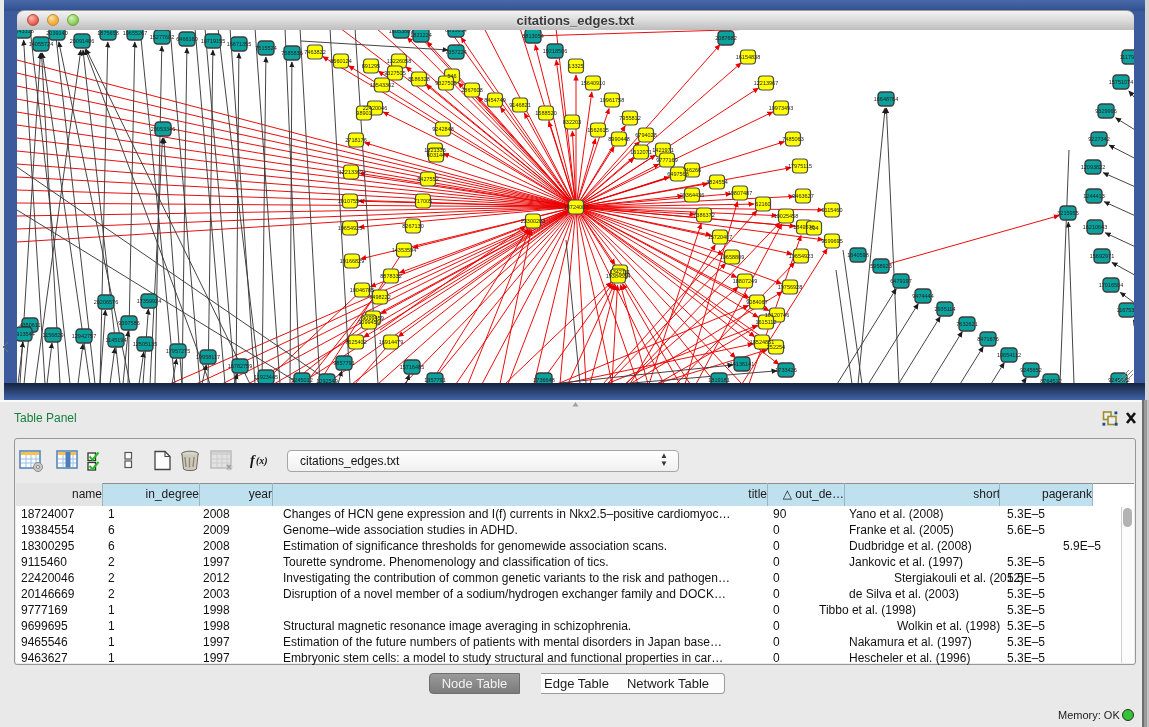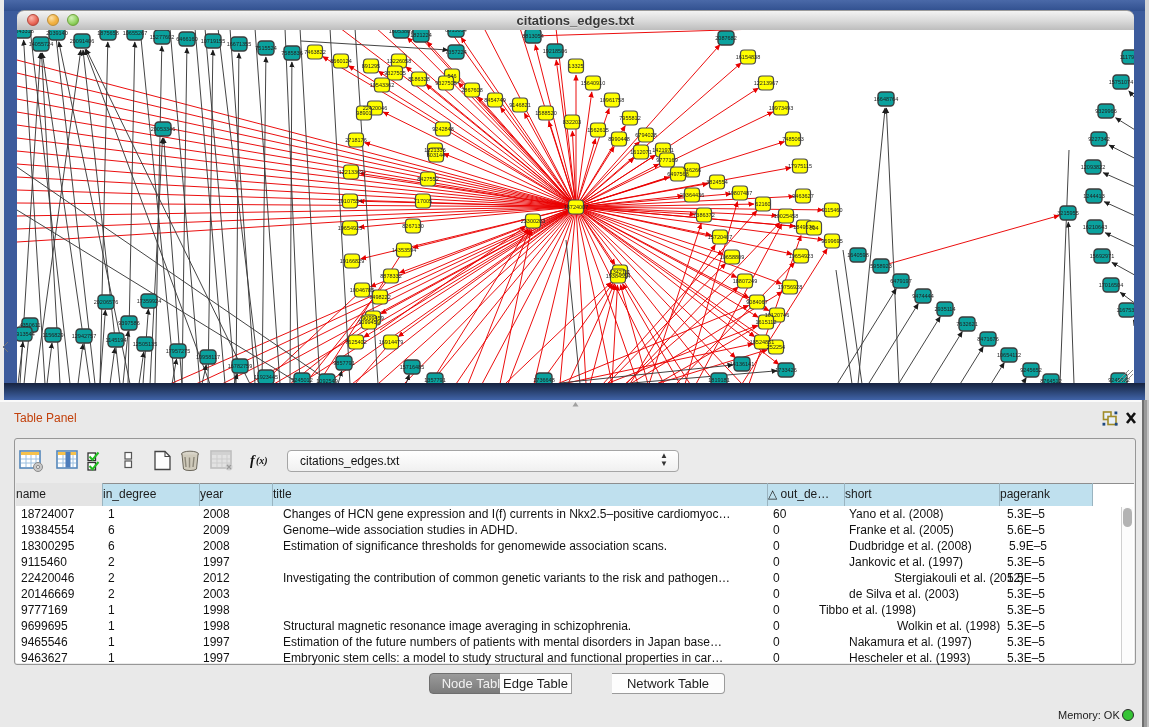--- a/index.html
+++ b/index.html
@@ -20,45 +20,45 @@
 font-weight:bold;color:#3a3a3a;text-shadow:0 1px 0 rgba(255,255,255,.6)}
 .tl{width:12px;height:12px;border-radius:50%;top:14px}
 #canvas{left:17px;top:30px;width:1117px;height:353px;background:#fff;overflow:hidden}
 
 #rs1{left:1145px;top:0;width:4px;height:400px;background:#d6d6d6;z-index:6}
 #rs2{left:1141px;top:400px;width:8px;height:327px;z-index:6;
 background:linear-gradient(90deg,#ebebeb 0 1px,#6f6f6f 1px 3px,#9a9a9a 3px 6px,#c4c4c4 6px)}
 
 #tp{left:0;top:400px;width:1149px;height:327px;background:#e9e9e9}
 #tphl{left:0;top:400px;width:1149px;height:2px;background:#fafafa}
-#tptitle{left:14px;top:411px;font-size:12px;color:#c2410c}
+#tptitle{left:14px;top:411px;font-size:12px;color:#15803d}
 #panel{left:14px;top:438px;width:1122px;height:227px;border:1px solid #979797;
 border-radius:3px;background:#ebebeb}
 #combo{left:287px;top:450px;width:392px;height:22px;border:1px solid #a5a5a5;
 border-radius:4px;background:linear-gradient(#ffffff,#f0f0f0);}
 #combot{left:300px;top:454px;font-size:12px;color:#111}
 #comboarr{left:660px;top:452px;font-size:8px;color:#333;line-height:8px;text-align:center}
 
 #thead{left:16px;top:483px;width:1076px;height:23px;background:#bfe0ee;
 border-top:1px solid #8e8e8e}
 #tbodybg{left:16px;top:483px;width:1118px;height:180px;background:#fff;
 border-top:1px solid #8e8e8e}
-.th{position:absolute;top:487px;font-size:12px;color:#1c1c1c;text-align:left}
+.th{position:absolute;top:487px;font-size:12px;color:#1c1c1c;text-align:right}
 .thline{position:absolute;top:483px;width:1px;height:23px;background:#9ab4c0}
 .trow{position:absolute;left:0;width:1130px;height:16px;font-size:12px;color:#111}
 .trow span{position:absolute;white-space:nowrap;top:1px}
 #vscroll{left:1121px;top:507px;width:12px;height:156px;background:#fcfcfc;
 border-left:1px solid #d0d0d0}
 #vthumb{left:1123px;top:508px;width:9px;height:19px;background:#b3b3b3;border-radius:5px}
 
 .tab{position:absolute;top:673px;height:21px;font-size:13px;line-height:20px;
 text-align:center;border:1px solid #9b9b9b;color:#1c1c1c;background:#fdfdfd}
 #tab1{left:429px;width:91px;border-radius:4px 0 0 4px;
 background:linear-gradient(#9a9a9a,#7b7b7b);color:#f2f2f2;border-color:#6e6e6e}
-#tab2{left:500px;width:72px;border-left:none}
+#tab2{left:541px;width:72px;border-left:none}
 #tab3{left:612px;width:113px;border-left:none;border-radius:0 4px 4px 0}
 #mem{left:1058px;top:709px;font-size:11px;color:#1c1c1c}
 #memdot{left:1122px;top:709px;width:12px;height:12px;border-radius:50%;
 background:#35c435;border:1.5px solid #2c2c2c}
 </style></head><body>
 <div id="page">
 <div class="abs" id="desk"></div>
 <div class="abs" id="desktop-top"></div>
 <div class="abs" id="deskband"></div>
 <div class="abs" id="titlebar"></div>
@@ -669,63 +669,65 @@
 <div class="thline" style="left:272px"></div>
 <div class="thline" style="left:767px"></div>
 <div class="thline" style="left:844px"></div>
 <div class="thline" style="left:999px"></div>
 <div class="thline" style="left:1092px"></div>
 <div class="trow" style="top:506px">
       <span style="left:21px">18724007</span>
       <span style="left:108px">1</span>
       <span style="left:203px">2008</span>
       <span style="left:283px">Changes of HCN gene expression and I(f) currents in Nkx2.5–positive cardiomyoc…</span>
-      <span style="left:773px">60</span>
+      <span style="left:773px">90</span>
       <span style="left:849px">Yano et al. (2008)</span>
       <span style="left:1007px">5.3E–5</span>
     </div>
     <div class="trow" style="top:522px">
       <span style="left:21px">19384554</span>
       <span style="left:108px">6</span>
       <span style="left:203px">2009</span>
       <span style="left:283px">Genome–wide association studies in ADHD.</span>
       <span style="left:773px">0</span>
       <span style="left:849px">Franke et al. (2005)</span>
       <span style="left:1007px">5.6E–5</span>
     </div>
     <div class="trow" style="top:538px">
       <span style="left:21px">18300295</span>
       <span style="left:108px">6</span>
       <span style="left:203px">2008</span>
       <span style="left:283px">Estimation of significance thresholds for genomewide association scans.</span>
       <span style="left:773px">0</span>
       <span style="left:849px">Dudbridge et al. (2008)</span>
-      <span style="left:1009px">5.9E–5</span>
+      <span style="left:1063px">5.9E–5</span>
     </div>
     <div class="trow" style="top:554px">
       <span style="left:21px">9115460</span>
       <span style="left:108px">2</span>
       <span style="left:203px">1997</span>
+      <span style="left:283px">Tourette syndrome. Phenomenology and classification of tics.</span>
       <span style="left:773px">0</span>
       <span style="left:849px">Jankovic et al. (1997)</span>
       <span style="left:1007px">5.3E–5</span>
     </div>
     <div class="trow" style="top:570px">
       <span style="left:21px">22420046</span>
       <span style="left:108px">2</span>
       <span style="left:203px">2012</span>
       <span style="left:283px">Investigating the contribution of common genetic variants to the risk and pathogen…</span>
       <span style="left:773px">0</span>
       <span style="left:894px">Stergiakouli et al. (2012)</span>
       <span style="left:1007px">5.5E–5</span>
     </div>
     <div class="trow" style="top:586px">
       <span style="left:21px">20146669</span>
       <span style="left:108px">2</span>
       <span style="left:203px">2003</span>
+      <span style="left:283px">Disruption of a novel member of a sodium/hydrogen exchanger family and DOCK…</span>
       <span style="left:773px">0</span>
       <span style="left:849px">de Silva et al. (2003)</span>
       <span style="left:1007px">5.3E–5</span>
     </div>
     <div class="trow" style="top:602px">
       <span style="left:21px">9777169</span>
       <span style="left:108px">1</span>
       <span style="left:203px">1998</span>
       <span style="left:773px">0</span>
       <span style="left:819px">Tibbo et al. (1998)</span>
@@ -748,21 +750,21 @@
       <span style="left:773px">0</span>
       <span style="left:849px">Nakamura et al. (1997)</span>
       <span style="left:1007px">5.3E–5</span>
     </div>
     <div class="trow" style="top:650px">
       <span style="left:21px">9463627</span>
       <span style="left:108px">1</span>
       <span style="left:203px">1997</span>
       <span style="left:283px">Embryonic stem cells: a model to study structural and functional properties in car…</span>
       <span style="left:773px">0</span>
-      <span style="left:849px">Hescheler et al. (1993)</span>
+      <span style="left:849px">Hescheler et al. (1996)</span>
       <span style="left:1007px">5.3E–5</span>
     </div>
 <div class="abs" id="vscroll"></div>
 <div class="abs" id="vthumb"></div>
 <div class="abs tab" id="tab1">Node Table</div>
 <div class="abs tab" id="tab2">Edge Table</div>
 <div class="abs tab" id="tab3">Network Table</div>
 <div class="abs" id="mem">Memory: OK</div>
 <div class="abs" id="memdot"></div>
 </div>

